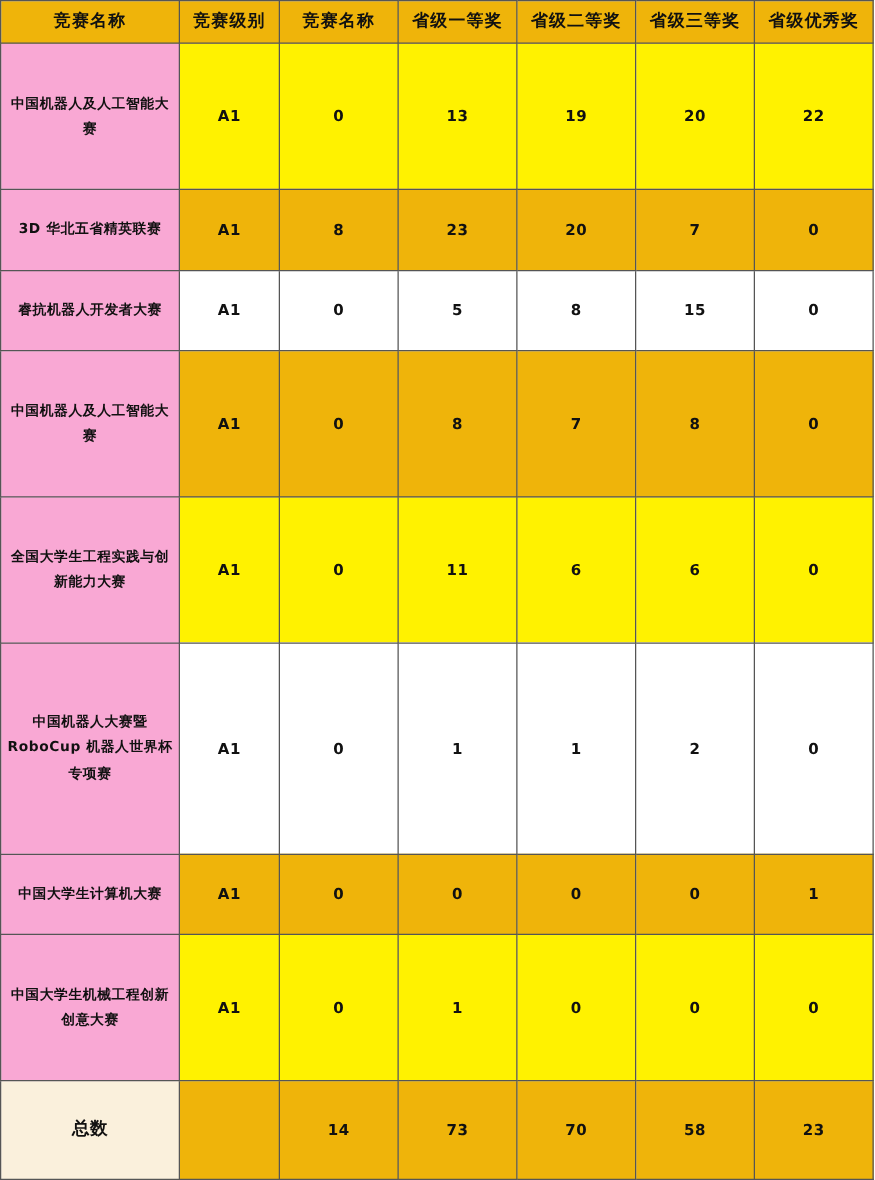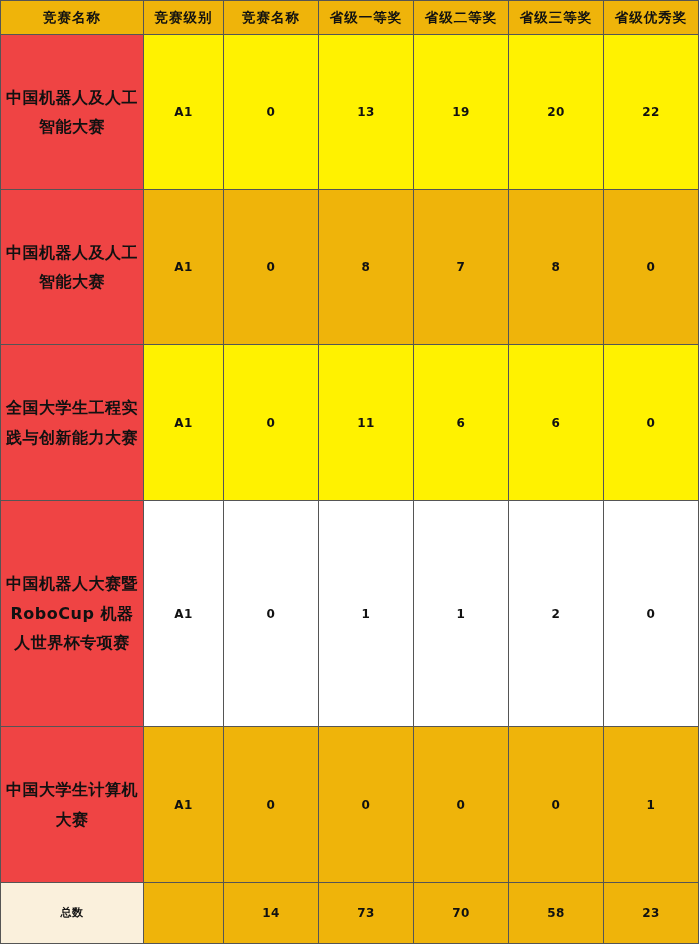--- a/index.html
+++ b/index.html
@@ -39,40 +39,40 @@
     background: #EFB40A;
     font-size: 13.5px;
     letter-spacing: 1px;
     height: 34px;
     line-height: 1.2;
     border-color: #4a4a4a;
   }
 
   
   td.name-cell {
-    background: #ef4444;
-    font-size: 16px;
+    background: #f9a8d4;
+    font-size: 11px;
     line-height: 1.85;
     letter-spacing: 0.5px;
     padding-left: 6px;
     padding-right: 6px;
   }
 
   
   td.val-cell {
     font-size: 12px;
     letter-spacing: 0.5px;
   }
 
   
   tr.tint-yellow td.val-cell { background: #FFF200; }
   tr.tint-white  td.val-cell { background: #FFFFFF; }
   tr.tint-orange td.val-cell { background: #EFB40A; }
 
-  tr.total-row td.name-cell { background: #FAF0DC; font-size: 11px; }
+  tr.total-row td.name-cell { background: #FAF0DC; font-size: 14px; }
   tr.total-row td.val-cell  { background: #EFB40A; }
 </style>
 </head>
 <body>
 
 <table id="award-table">
   <colgroup>
     <col class="c-name">
       <col class="c-level">
     <col class="c-num">
@@ -96,20 +96,38 @@
       <tr class="tint-yellow">
         <td class="name-cell">中国机器人及人工智能大赛</td>
         <td class="val-cell">A1</td>
         <td class="val-cell">0</td>
         <td class="val-cell">13</td>
         <td class="val-cell">19</td>
         <td class="val-cell">20</td>
         <td class="val-cell">22</td>
       </tr>
       <tr class="tint-orange">
+        <td class="name-cell">3D 华北五省精英联赛</td>
+        <td class="val-cell">A1</td>
+        <td class="val-cell">8</td>
+        <td class="val-cell">23</td>
+        <td class="val-cell">20</td>
+        <td class="val-cell">7</td>
+        <td class="val-cell">0</td>
+      </tr>
+      <tr class="tint-white">
+        <td class="name-cell">睿抗机器人开发者大赛</td>
+        <td class="val-cell">A1</td>
+        <td class="val-cell">0</td>
+        <td class="val-cell">5</td>
+        <td class="val-cell">8</td>
+        <td class="val-cell">15</td>
+        <td class="val-cell">0</td>
+      </tr>
+      <tr class="tint-orange">
         <td class="name-cell">中国机器人及人工智能大赛</td>
         <td class="val-cell">A1</td>
         <td class="val-cell">0</td>
         <td class="val-cell">8</td>
         <td class="val-cell">7</td>
         <td class="val-cell">8</td>
         <td class="val-cell">0</td>
       </tr>
       <tr class="tint-yellow">
         <td class="name-cell">全国大学生工程实践与创新能力大赛</td>
@@ -131,20 +149,29 @@
       </tr>
       <tr class="tint-orange">
         <td class="name-cell">中国大学生计算机大赛</td>
         <td class="val-cell">A1</td>
         <td class="val-cell">0</td>
         <td class="val-cell">0</td>
         <td class="val-cell">0</td>
         <td class="val-cell">0</td>
         <td class="val-cell">1</td>
       </tr>
+      <tr class="tint-yellow">
+        <td class="name-cell">中国大学生机械工程创新创意大赛</td>
+        <td class="val-cell">A1</td>
+        <td class="val-cell">0</td>
+        <td class="val-cell">1</td>
+        <td class="val-cell">0</td>
+        <td class="val-cell">0</td>
+        <td class="val-cell">0</td>
+      </tr>
       <tr class="tint-orange total-row">
         <td class="name-cell">总数</td>
         <td class="val-cell"></td>
         <td class="val-cell">14</td>
         <td class="val-cell">73</td>
         <td class="val-cell">70</td>
         <td class="val-cell">58</td>
         <td class="val-cell">23</td>
       </tr>
     </tbody>

